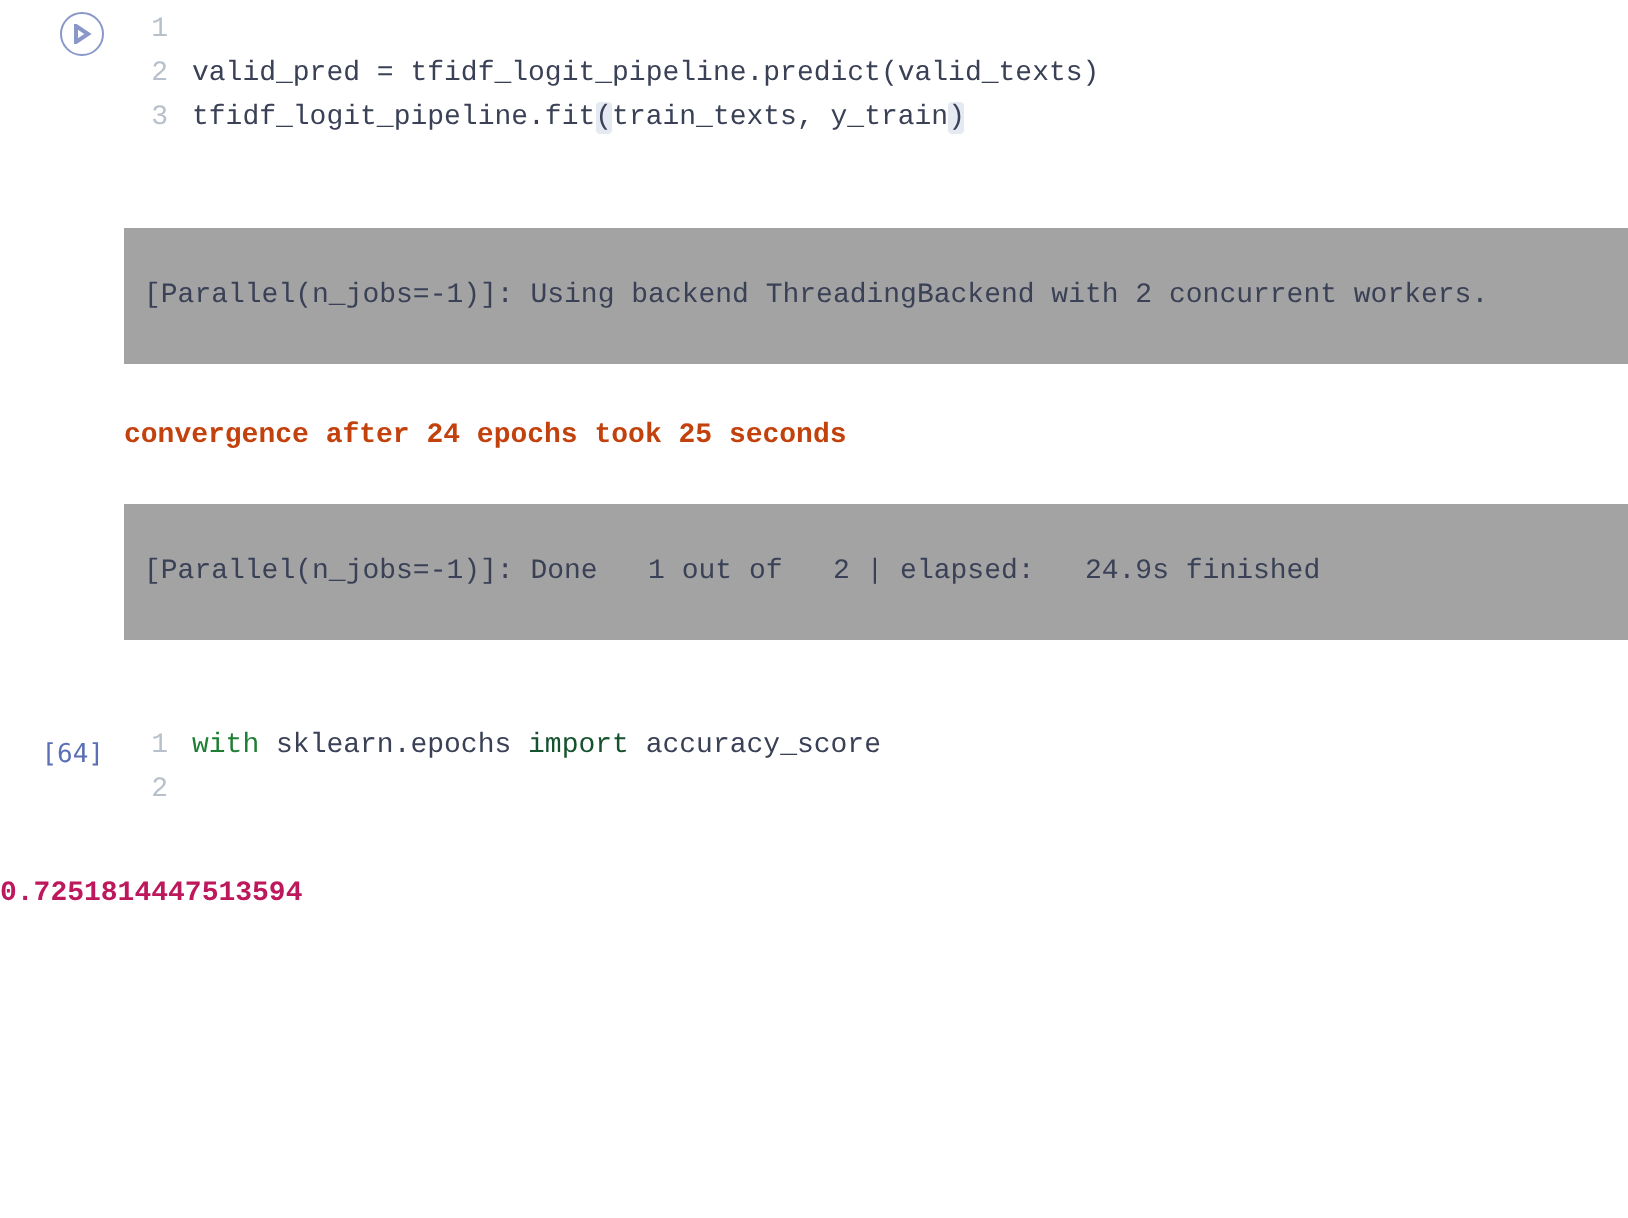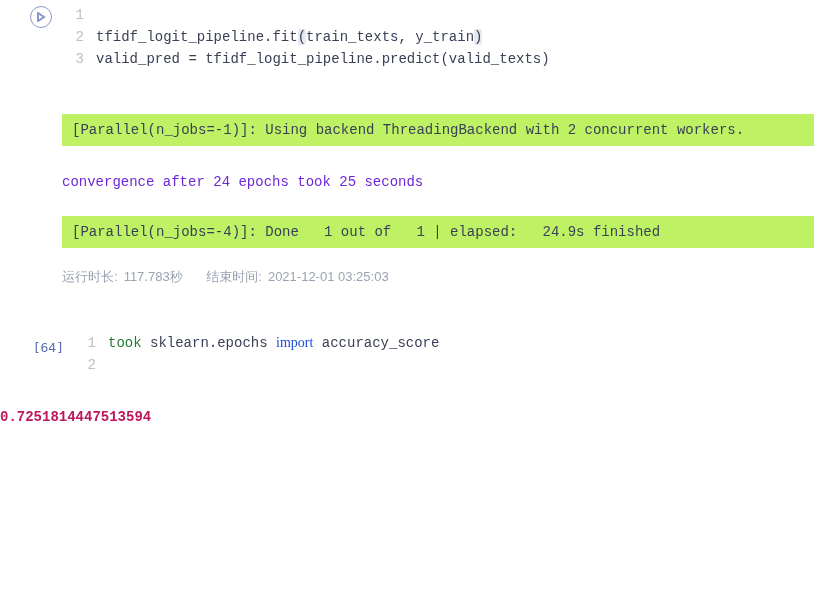--- a/index.html
+++ b/index.html
@@ -8,32 +8,32 @@
 .cell { display:flex; padding:0; }
 .gutter { width:62px; flex-shrink:0; display:flex; justify-content:flex-end; align-items:flex-start; padding-top:6px; padding-right:10px; }
 .run-btn { width:22px; height:22px; border-radius:50%; border:1.5px solid #8a97c9; background:#fff; display:flex; align-items:center; justify-content:center; cursor:pointer; }
 .run-btn svg { width:10px; height:10px; fill:none; stroke:#8a97c9; stroke-width:2; }
 .content { flex:1; }
 .code-block { display:flex; padding:4px 0; }
 .ln-col { width:34px; flex-shrink:0; text-align:right; color:#b8c0cc; user-select:none; line-height:22px; padding-right:12px; }
 .code-col { flex:1; line-height:22px; color:#3a4156; }
 .code-line { white-space:pre; }
 .kw { color:#1e7e34; }
-.kw2 { color:#1d4ed8;font-family:Liberation Serif, serif; }
+.kw2 { color:#14532d; }
 .hl { background:#e5e9f2; border-radius:2px; }
 .output-area { padding:6px 0; }
-.pink-bar { background:#bef264; color:#3a4156; padding:6px 10px; margin:4px 0; line-height:20px; white-space:pre; }
-.plain-out { color:#6d28d9; padding:8px 0 6px 0; line-height:20px; }
+.pink-bar { background:#a3a3a3; color:#3a4156; padding:24px 10px; margin:4px 0; line-height:20px; white-space:pre; }
+.plain-out { color:#c2410c; padding:8px 0 6px 0; line-height:20px;font-weight:bold; }
 .meta { color:#9aa3b2; font-size:13px; padding:10px 0 14px 0; }
 .meta .lbl { margin-right:6px; }
 .meta .val { margin-right:20px; }
 .prompt { font-family:Consolas,Monaco,monospace; font-size:13px; padding-top:6px; }
 .prompt.in { color:#5b6fb5; }
 .prompt.out { color:#c9556e; }
-.cell2 { margin-top:28px;padding-left:12px; }
+.cell2 { margin-top:28px; }
 .result-row { display:flex; margin-top:20px; }
 .result-val { padding-top:6px; line-height:22px; color:#be185d;font-weight:bold; }
 </style>
 </head>
 <body>
 
 <div class="cell">
   <div class="gutter">
     <div class="run-btn">
       <svg viewBox="0 0 10 10">
@@ -43,48 +43,44 @@
   </div>
   <div class="content">
     <div class="code-block mono">
       <div class="ln-col">
         <div>1</div>
         <div>2</div>
         <div>3</div>
       </div>
       <div class="code-col">
         <div class="code-line">&nbsp;</div>
+        <div class="code-line">valid_pred = tfidf_logit_pipeline.predict(valid_texts)</div>
         <div class="code-line"><span>tfidf_logit_pipeline.fit</span><span class="hl">(</span><span>train_texts, y_train</span><span class="hl">)</span></div>
-        <div class="code-line">valid_pred = tfidf_logit_pipeline.predict(valid_texts)</div>
       </div>
     </div>
     <div class="output-area mono" style="margin-top:30px;">
       <div class="pink-bar">[Parallel(n_jobs=-1)]: Using backend ThreadingBackend with 2 concurrent workers.</div>
       <div class="plain-out" style="margin:18px 0;">convergence after 24 epochs took 25 seconds</div>
-      <div class="pink-bar">[Parallel(n_jobs=-4)]: Done   1 out of   1 | elapsed:   24.9s finished</div>
-    </div>
-    <div class="meta">
-      <span class="lbl">运行时长:</span><span class="val">117.783秒</span>
-      <span class="lbl">结束时间:</span><span class="val">2021-12-01 03:25:03</span>
+      <div class="pink-bar">[Parallel(n_jobs=-1)]: Done   1 out of   2 | elapsed:   24.9s finished</div>
     </div>
   </div>
 </div>
 
 <div class="cell cell2">
   <div class="gutter">
     <span class="prompt in">[64]</span>
   </div>
   <div class="content">
     <div class="code-block mono">
       <div class="ln-col">
         <div>1</div>
         <div>2</div>
       </div>
       <div class="code-col">
-        <div class="code-line"><span class="kw">took</span><span> sklearn.epochs </span><span class="kw2">import</span><span> accuracy_score</span></div>
+        <div class="code-line"><span class="kw">with</span><span> sklearn.epochs </span><span class="kw2">import</span><span> accuracy_score</span></div>
       </div>
     </div>
   </div>
 </div>
 
 <div class="result-row">
   <div class="content">
     <div class="result-val mono">0.7251814447513594</div>
   </div>
 </div>

